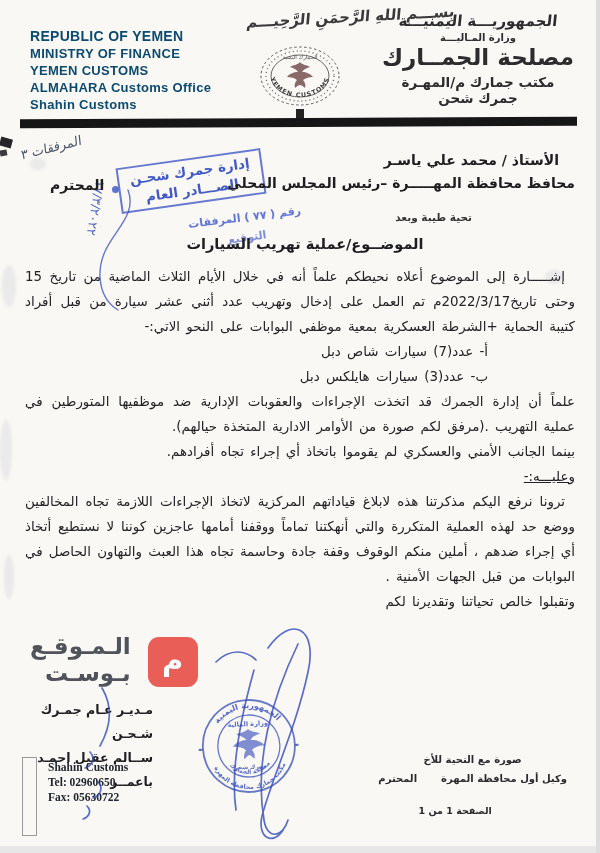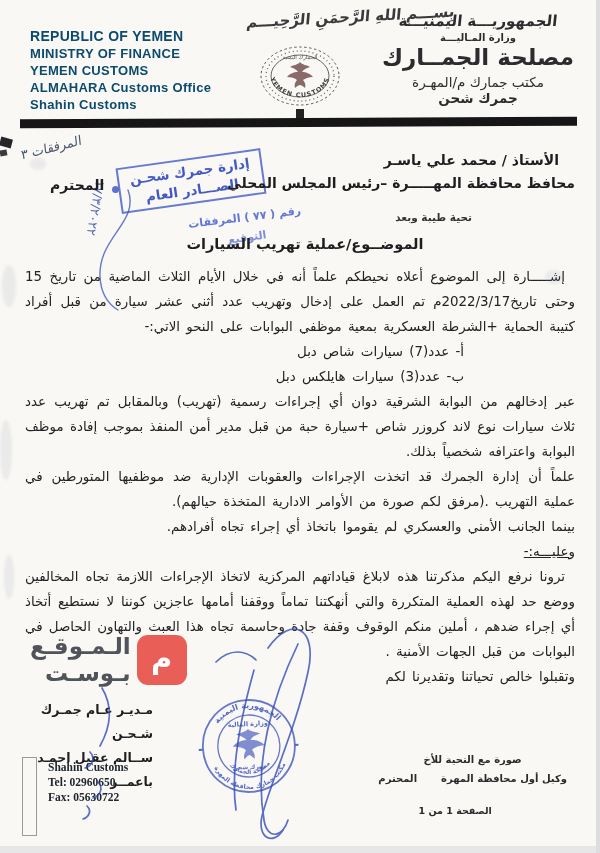--- a/index.html
+++ b/index.html
@@ -9,21 +9,21 @@
   
   .en-head{left:30px;top:28px;line-height:17px;font-family:"Liberation Sans","DejaVu Sans",sans-serif;
            font-weight:bold;color:#0c4a6e;letter-spacing:.3px;font-size:13px;}
   .en-head .l0{font-size:14px;}
   .bismillah{left:228px;top:8px;width:245px;text-align:center;font-size:15px;font-weight:bold;
              color:#3a3a3c;transform:rotate(-3deg) skewX(-8deg);}
   .ar-head{right:12px;top:12px;width:220px;text-align:center;direction:rtl;color:#2c2c2e;}
   .ar-head .rep{font-size:15px;font-weight:bold;transform:skewX(-6deg);}
   .ar-head .min{font-size:10px;font-weight:bold;margin-top:2px;}
   .ar-head .auth{font-size:23px;font-weight:bold;margin-top:1px;letter-spacing:-1px;}
-  .ar-head .off{font-size:13.5px;font-weight:normal;margin-top:4px;}
+  .ar-head .off{font-size:13.5px;font-weight:bold;margin-top:4px;}
   .ar-head .br{font-size:13.5px;font-weight:bold;}
   .emblem{left:256px;top:44px;}
   .stem{left:296px;top:109px;width:8px;height:11px;background:#222;}
   .bar{left:20px;top:118px;width:557px;height:9px;background:#161616;transform:rotate(-.25deg);}
   
   .muhtaram{left:50px;top:177px;font-size:14px;font-weight:bold;}
   .addr{right:25px;top:149px;direction:rtl;text-align:right;line-height:23px;}
   .addr .nm{font-size:14px;font-weight:bold;margin-left:0;margin-right:16px;}
   .addr .tt{font-size:14px;font-weight:bold;margin-left:24px;}
   .greet{right:128px;top:211px;font-size:10.5px;font-weight:600;direction:rtl;color:#333;}
@@ -38,38 +38,38 @@
              transform:rotate(-7deg);direction:rtl;}
   .stamp-sig{left:228px;top:231px;font-size:11px;font-weight:bold;color:rgba(72,96,204,.7);
              transform:rotate(-8deg);direction:rtl;}
   .hand-date{left:108px;top:182px;font-size:12.5px;color:#3b55b5;transform:rotate(100deg);
              transform-origin:left top;direction:rtl;opacity:.9;}
   
   .body-text{left:25px;top:264px;width:550px;direction:rtl;font-size:13.4px;font-weight:normal;
              line-height:25px;color:#232325;text-align:justify;word-spacing:2px;}
   .body-text p{margin:0;}
   .body-text .ind{text-indent:10px;}
-  .blist{margin:0 111px 0 0;text-align:right;}
+  .blist{margin:0 87px 0 0;text-align:right;}
   .therefore{text-decoration:underline;}
   .closing{margin-right:180px;text-align:right;}
   
   .sig-block{left:28px;top:698px;width:125px;text-align:right;direction:rtl;font-weight:bold;
              font-size:12.5px;line-height:24px;letter-spacing:.5px;}
   .contact{left:48px;top:760px;font-family:"Liberation Serif","DejaVu Serif",serif;font-weight:bold;
            font-size:11.5px;line-height:15px;color:#20262e;}
   .empty-box{left:22px;top:757px;width:13px;height:77px;border:1px solid #9a9a9c;}
   .cc{right:33px;top:750px;direction:rtl;text-align:center;font-size:10px;font-weight:bold;
       color:#2b2b2e;line-height:19px;}
   .cc-row{display:flex;gap:24px;}
   .cc .pg{margin:13px 35px 0 0;font-size:9.5px;}
   .round-stamp{left:193px;top:696px;opacity:.88;transform:rotate(-3deg);}
   .sig-svg{left:40px;top:600px;}
   .flourish{left:78px;top:182px;}
   
-  .wm{left:30px;top:633px;display:flex;direction:ltr;gap:6px;align-items:center;opacity:.92;}
+  .wm{left:30px;top:633px;display:flex;direction:ltr;gap:17px;align-items:flex-end;opacity:.92;}
   .wm-text{text-align:right;font-weight:bold;font-size:23px;line-height:27px;color:#42474d;
            letter-spacing:1px;direction:rtl;}
   .wm-logo{width:50px;height:50px;border-radius:11px;display:flex;align-items:center;justify-content:center;
            color:#fff;font-size:29px;font-weight:bold;padding-bottom:4px;box-sizing:border-box;}
   
   .edge-bottom{left:0;top:846px;width:600px;height:7px;background:#e7e7e8;}
   .edge-right{left:596px;top:0;width:4px;height:853px;background:#dddddf;}
   .mark1{left:0;top:138px;width:12px;height:9px;background:#26262a;transform:rotate(15deg);}
   .mark2{left:0;top:150px;width:7px;height:6px;background:#3a3a3e;transform:rotate(-10deg);}
   .speck{background:rgba(140,148,162,.14);filter:blur(1.5px);border-radius:50%;}
@@ -135,21 +135,20 @@
 </div>
 <div class="abs greet">تحية طيبة وبعد</div>
 <div class="abs subject">الموضــوع/عملية تهريب السيارات</div>
 
 <div class="abs body-text">
   <p class="ind">إشـــــارة إلى الموضوع أعلاه نحيطكم علماً أنه في خلال الأيام الثلاث الماضية من تاريخ 15 وحتى تاريخ2022/3/17م تم العمل على إدخال وتهريب عدد أثني عشر سيارة من قبل أفراد كتيبة الحماية +الشرطة العسكرية بمعية موظفي البوابات على النحو الاتي:-</p>
   <div class="blist">
     <div>أ- عدد(7) سيارات شاص دبل</div>
     <div>ب- عدد(3) سيارات هايلكس دبل</div>
   </div>
-  <p>عبر إدخالهم من البوابة الشرقية دوان أي إجراءات رسمية (تهريب) وبالمقابل تم تهريب عدد ثلاث سيارات نوع لاند كروزر شاص +سيارة حبة من قبل مدير أمن المنفذ بموجب إفادة موظف البوابة واعترافه شخصياً بذلك.</p>
   <p>علماً أن إدارة الجمرك قد اتخذت الإجراءات والعقوبات الإدارية ضد موظفيها المتورطين في عملية التهريب .(مرفق لكم صورة من الأوامر الادارية المتخذة حيالهم).</p>
   <p>بينما الجانب الأمني والعسكري لم يقوموا باتخاذ أي إجراء تجاه أفرادهم.</p>
   <p class="therefore">وعليـــه:-</p>
   <p class="ind">ترونا نرفع اليكم مذكرتنا هذه لابلاغ قياداتهم المركزية لاتخاذ الإجراءات اللازمة تجاه المخالفين ووضع حد لهذه العملية المتكررة والتي أنهكتنا تماماً ووقفنا أمامها عاجزين كوننا لا نستطيع أتخاذ أي إجراء ضدهم ، أملين منكم الوقوف وقفة جادة وحاسمة تجاه هذا العبث والتهاون الحاصل في البوابات من قبل الجهات الأمنية .</p>
   <p class="closing">وتقبلوا خالص تحياتنا وتقديرنا لكم</p>
 </div>
 
 <div class="abs wm">
   <div class="wm-text">
     <div>الـمـوقـع</div>

